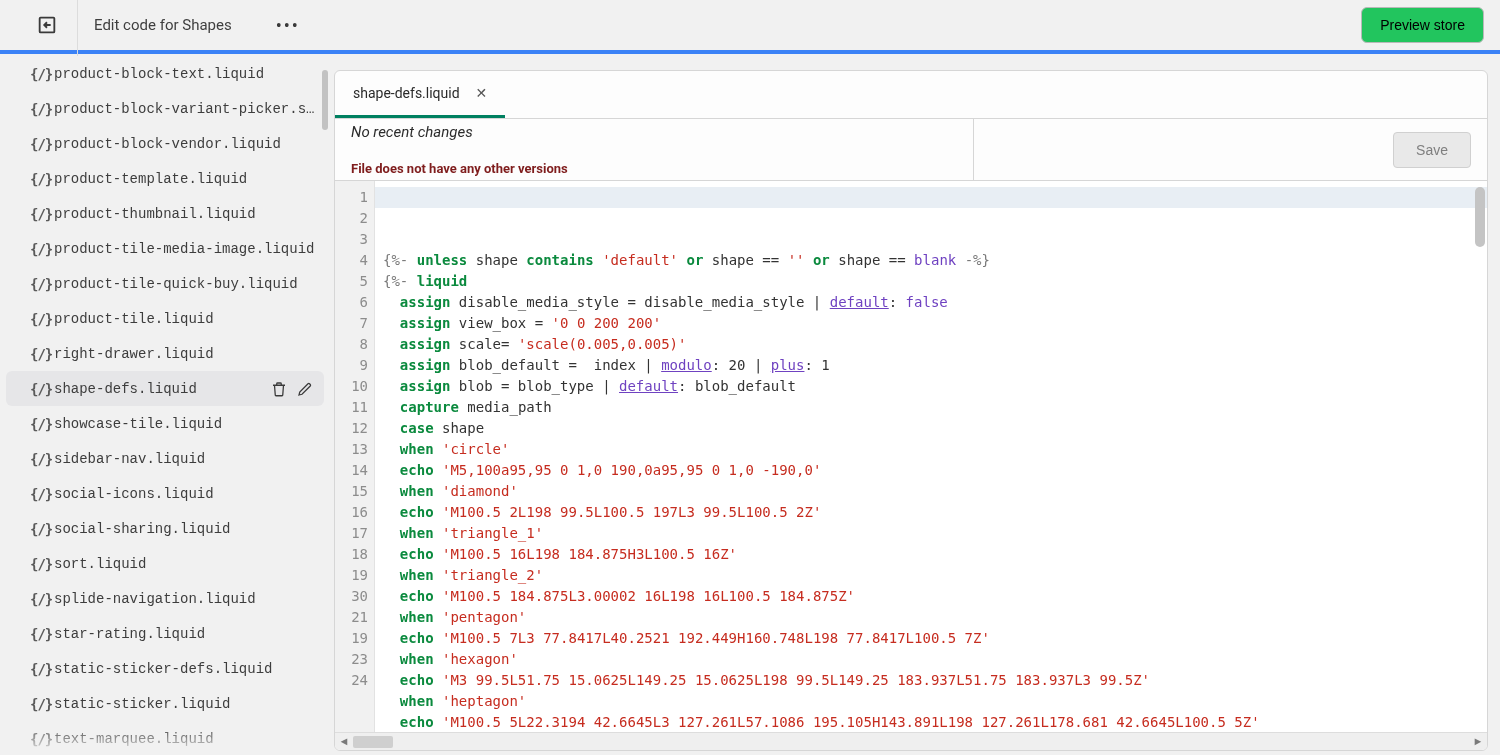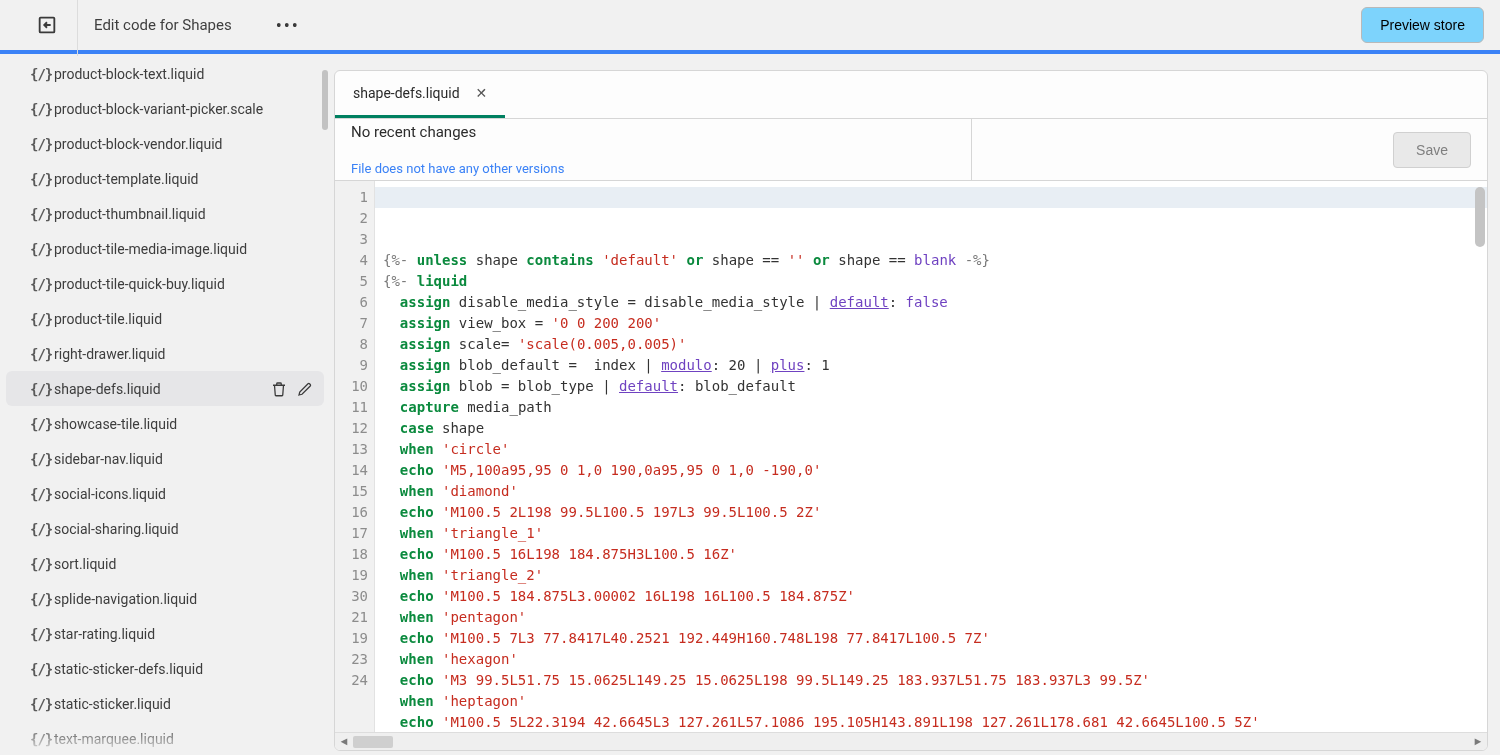--- a/index.html
+++ b/index.html
@@ -4,45 +4,45 @@
 <style>
   * { box-sizing: border-box; margin: 0; padding: 0; }
   html, body { width: 1500px; height: 755px; overflow: hidden; font-family: -apple-system, BlinkMacSystemFont, "Segoe UI", Roboto, Helvetica, Arial, sans-serif; background: #f1f1f1; color: #202223; }
   .app { display: flex; flex-direction: column; width: 100%; height: 100%; }
   .topbar { height: 54px; display: flex; align-items: center; border-bottom: 4px solid #3b82f6; background: #f1f1f1; padding-left: 16px; }
   .back-btn { width: 62px; height: 62px; display: flex; align-items: center; justify-content: center; border-right: 1px solid #dcdcdc; cursor: pointer; }
   .back-btn svg { width: 22px; height: 22px; stroke: #3a3a3a; }
   .title { padding-left: 16px; font-size: 15px; color: #3f3f3f; flex: 0 0 auto; }
   .kebab { margin-left: 44px; cursor: pointer; color: #3a3a3a; font-size: 18px; letter-spacing: 2px; user-select: none; }
   .spacer { flex: 1; }
-  .preview-btn { margin-right: 16px; padding: 9px 18px; background: #7dd3fc; border: 1px solid #b9b9b9; border-radius: 6px; font-size: 14px; cursor: pointer; }
+  .preview-btn { margin-right: 16px; padding: 9px 18px; background: #22c55e; border: 1px solid #b9b9b9; border-radius: 6px; font-size: 14px; cursor: pointer; }
   .body { flex: 1; display: flex; min-height: 0; }
   .sidebar { width: 330px; display: flex; flex-direction: column; min-height: 0; position: relative; }
   .sidebar-inner { flex: 1; overflow: hidden; padding-top: 2px; position: relative; }
   .file-list { list-style: none; }
   .file-item { display: flex; align-items: center; height: 35px; padding: 0 10px 0 30px; cursor: pointer; font-size: 14px; color: #3d3d3d; }
   .file-item .file-icon { width: 24px; flex: 0 0 24px; display: flex; align-items: center; justify-content: flex-start; }
-  .file-item .file-label { flex: 1; white-space: nowrap; overflow: hidden; text-overflow: ellipsis; }
+  .file-item .file-label { flex: 1; white-space: nowrap; overflow: hidden; text-overflow: ellipsis; font-family: Liberation Mono, monospace; }
   .file-item.active { background: #e6e6e8; border-radius: 6px; margin: 0 6px; padding-left: 24px; }
   .file-item .actions { display: none; gap: 8px; }
   .file-item.active .actions { display: flex; }
   .file-item .actions svg { width: 18px; height: 18px; stroke: #3a3a3a; fill: none; }
   .sidebar-scroll-track { position: absolute; right: 2px; top: 6px; bottom: 22px; width: 6px; }
   .sidebar-scroll-thumb { position: absolute; right: 0; top: 10px; width: 6px; height: 60px; background: #c2c2c2; border-radius: 3px; }
   .sidebar-gradient { position: absolute; left: 0; right: 0; bottom: 0; height: 30px; background: linear-gradient(to bottom, rgba(241,241,241,0), #f1f1f1); pointer-events: none; }
   .braces-icon { font-family: "Segoe UI", monospace; font-size: 14px; color: #5a5a5a; letter-spacing: -1px; font-weight: 600; }
 
   .editor-panel { flex: 1; display: flex; flex-direction: column; padding: 16px 12px 4px 4px; min-width: 0; }
   .editor-card { flex: 1; background: #fdfdfd; border: 1px solid #d6d6d6; border-radius: 6px; display: flex; flex-direction: column; min-height: 0; overflow: hidden; }
   .tabs-row { display: flex; align-items: stretch; border-bottom: 1px solid #d6d6d6; height: 48px; }
   .tab { display: flex; align-items: center; gap: 16px; padding: 0 18px; border-bottom: 3px solid #008060; font-size: 14px; color: #2a2a2a; }
   .tab .close { font-size: 14px; cursor: pointer; color: #555; line-height: 1; }
   .status-row { display: flex; align-items: center; border-bottom: 1px solid #d6d6d6; height: 62px; padding: 0 16px; }
-  .status-text .line1 { font-size: 15px; color: #2c2c2c; }
-  .status-text .line2 { font-size: 13px; color: #3b82f6; margin-top: 20px; }
+  .status-text .line1 { font-size: 15px; color: #2c2c2c; font-style: italic; }
+  .status-text .line2 { font-size: 13px; color: #7f1d1d; margin-top: 20px; font-weight: bold; }
   .save-btn { margin-left: auto; padding: 9px 22px; background: #e9e9e9; border: 1px solid #d0d0d0; border-radius: 4px; font-size: 14px; color: #7f7f7f; }
   .status-divider { width: 1px; align-self: stretch; background: #d6d6d6; margin: 0 14px 0 14px; }
 
   .code-area { flex: 1; display: flex; min-height: 0; position: relative; font-family: Menlo, Consolas, "DejaVu Sans Mono", monospace; font-size: 14px; line-height: 21px; }
   .gutter { width: 40px; background: #f1f1f1; color: #8c8c8c; text-align: right; padding: 6px 6px 6px 0; user-select: none; border-right: 1px solid #e2e2e2; }
   .gutter div { height: 21px; }
   .code { flex: 1; padding: 6px 8px 12px 8px; overflow: hidden; white-space: pre; position: relative; background: #fff; }
   .code .row { height: 21px; }
   .hl-line { position: absolute; left: 0; right: 0; top: 6px; height: 21px; background: #e8eef4; z-index: 0; }
   .code .row > * { position: relative; z-index: 1; }

